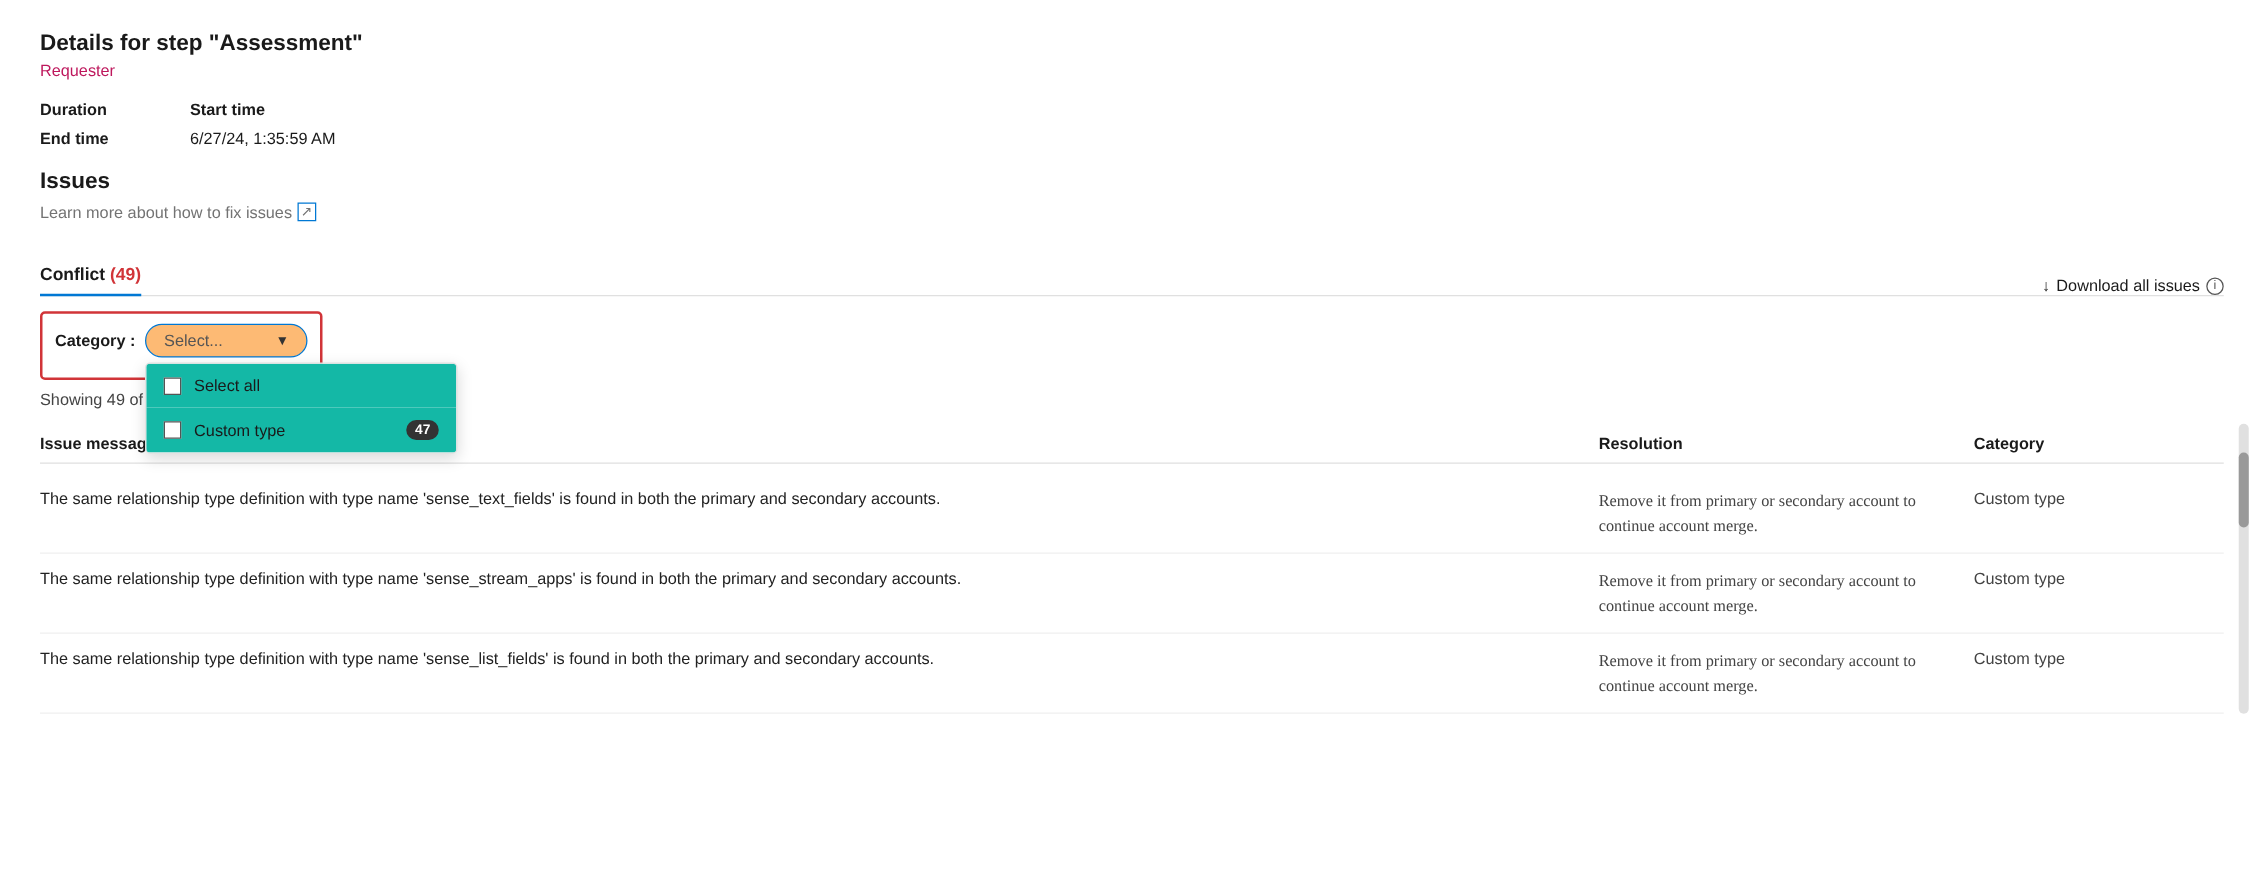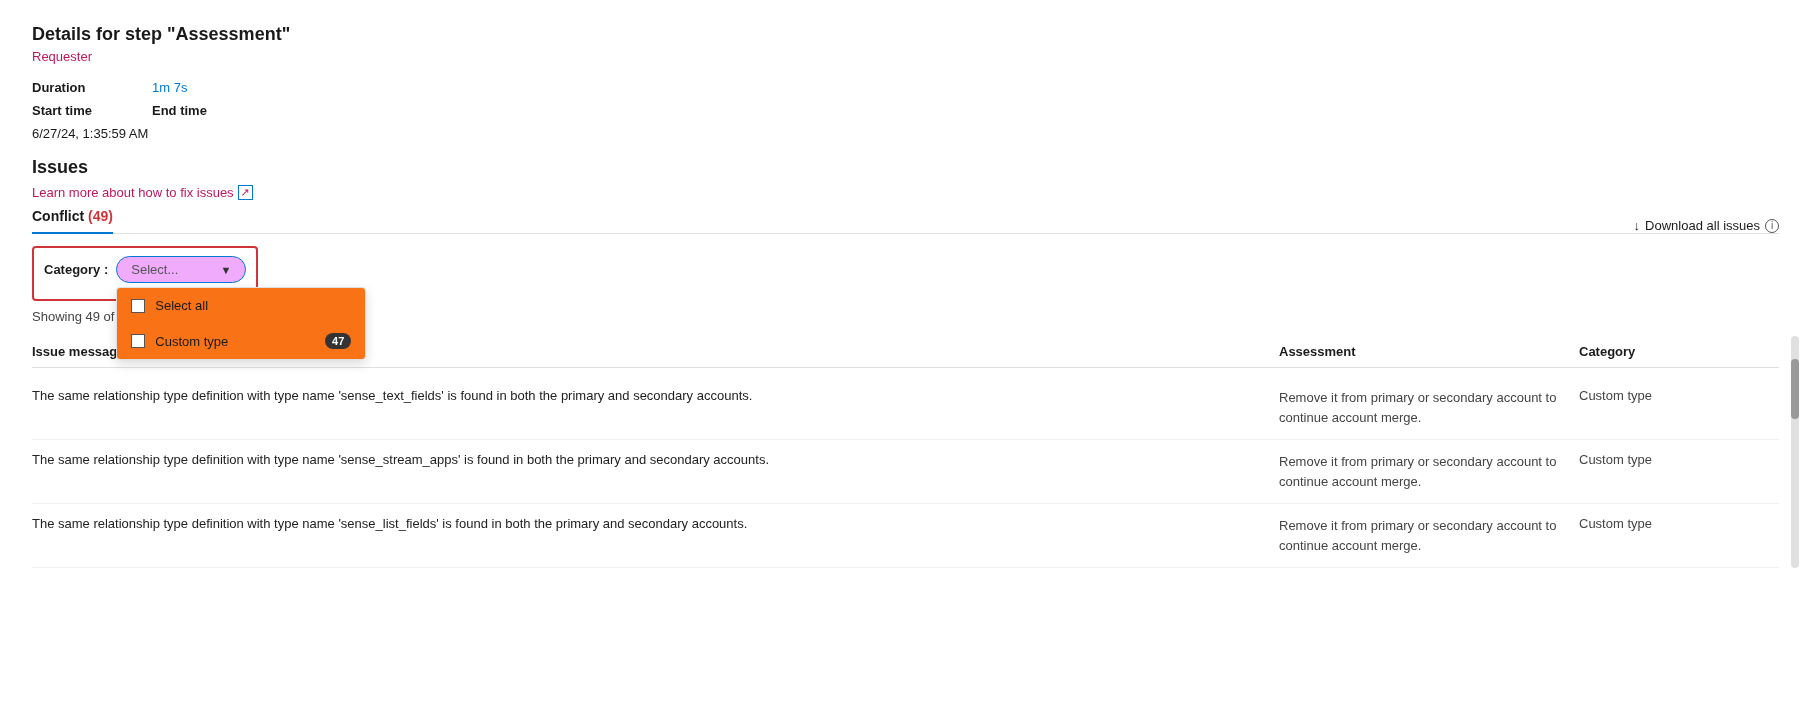--- a/index.html
+++ b/index.html
@@ -36,27 +36,27 @@
     }
     .info-value.normal {
       color: #1a1a1a;
     }
     .issues-heading {
       font-weight: 700;
       font-size: 18px;
       margin-bottom: 6px;
     }
     .learn-more-link {
-      color: #be185d;
+      color: #737373;
       font-size: 13px;
       text-decoration: none;
       display: inline-flex;
       align-items: center;
       gap: 4px;
-      margin-bottom: 0;
+      margin-bottom: 26px;
     }
     .learn-more-link .ext-icon {
       font-size: 11px;
       border: 1px solid #0078d4;
       padding: 0 2px;
     }
     .tabs-bar {
       display: flex;
       align-items: flex-end;
       justify-content: space-between;
@@ -99,21 +99,21 @@
     .select-wrapper {
       position: relative;
     }
     .select-btn {
       display: flex;
       align-items: center;
       gap: 8px;
       border: 1.5px solid #0078d4;
       border-radius: 16px;
       padding: 5px 14px;
-      background: #f0abfc;
+      background: #fdba74;
       cursor: pointer;
       font-size: 13px;
       min-width: 130px;
       justify-content: space-between;
     }
     .select-btn-text {
       color: #555;
     }
     .chevron-icon {
       font-size: 11px;
@@ -139,21 +139,21 @@
       z-index: 100;
       border-radius: 4px;
       overflow: hidden;
     }
     .dropdown-item {
       display: flex;
       align-items: center;
       padding: 10px 14px;
       cursor: pointer;
       font-size: 13px;
-      background: #f97316;
+      background: #14b8a6;
       gap: 10px;
       justify-content: space-between;
     }
     .dropdown-item-left {
       display: flex;
       align-items: center;
       gap: 10px;
     }
     .checkbox {
       width: 14px;
@@ -189,20 +189,21 @@
       grid-template-columns: 1fr 300px 200px;
       font-size: 13px;
       padding: 12px 0;
       border-bottom: 1px solid #f0f0f0;
       color: #222;
     }
     .resolution-cell {
       color: #444;
       font-size: 13px;
       line-height: 1.5;
+      font-family: Liberation Serif, serif;
     }
     .category-cell {
       color: #444;
       font-size: 13px;
     }
     .scrollbar-area {
       position: relative;
     }
     
     .right-scrollbar {
@@ -240,21 +241,20 @@
 
 
 
 
 <div class="page-title">Details for step "Assessment"</div>
 <div class="requester-label">Requester</div>
 
 
 <div class="info-grid">
   <div class="info-label">Duration</div>
-  <div class="info-value">1m 7s</div>
 
   <div class="info-label">Start time</div>
 
   <div class="info-label">End time</div>
   <div class="info-value normal">6/27/24, 1:35:59 AM</div>
 </div>
 
 
 <div class="issues-heading">Issues</div>
 
@@ -314,21 +314,21 @@
 
 <div class="showing-text" style="margin-top: 8px;">
   <span>Showing 49 of</span>
 </div>
 
 
 <div class="scrollbar-area">
 
   <div class="table-header-row">
     <div>Issue message</div>
-    <div>Assessment</div>
+    <div>Resolution</div>
     <div>Category</div>
   </div>
 
   <div class="data-row">
     <div>The same relationship type definition with type name 'sense_text_fields' is found in both the primary and secondary accounts.</div>
     <div class="resolution-cell">Remove it from primary or secondary account to continue account merge.</div>
     <div class="category-cell">Custom type</div>
   </div>
 
   <div class="data-row">

